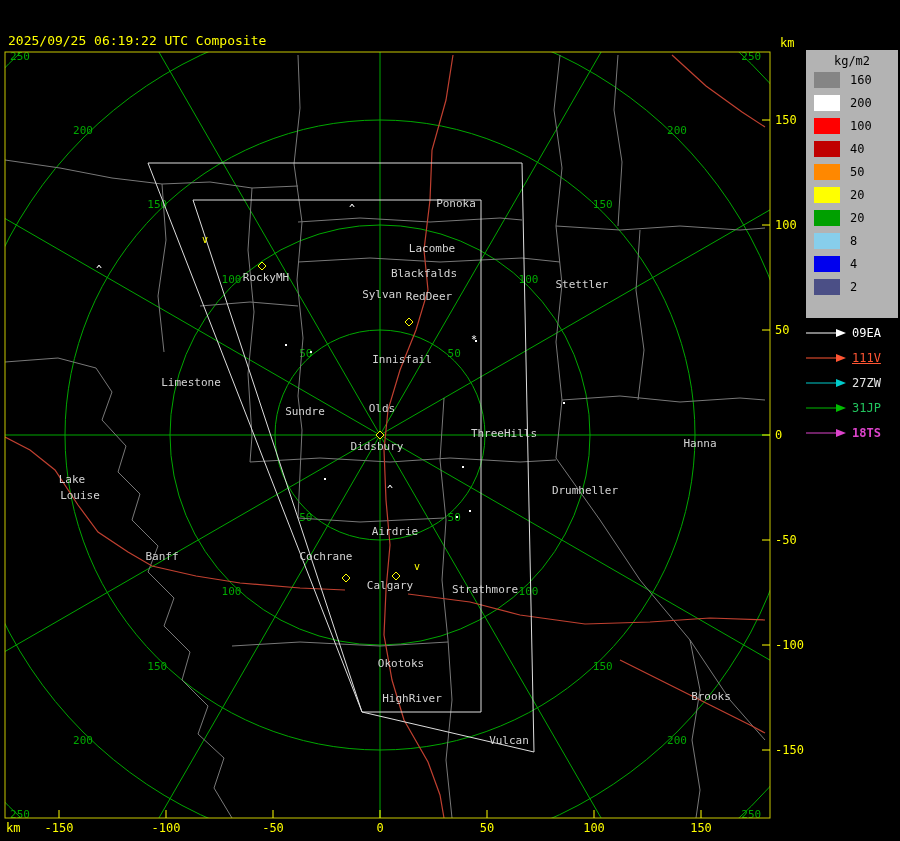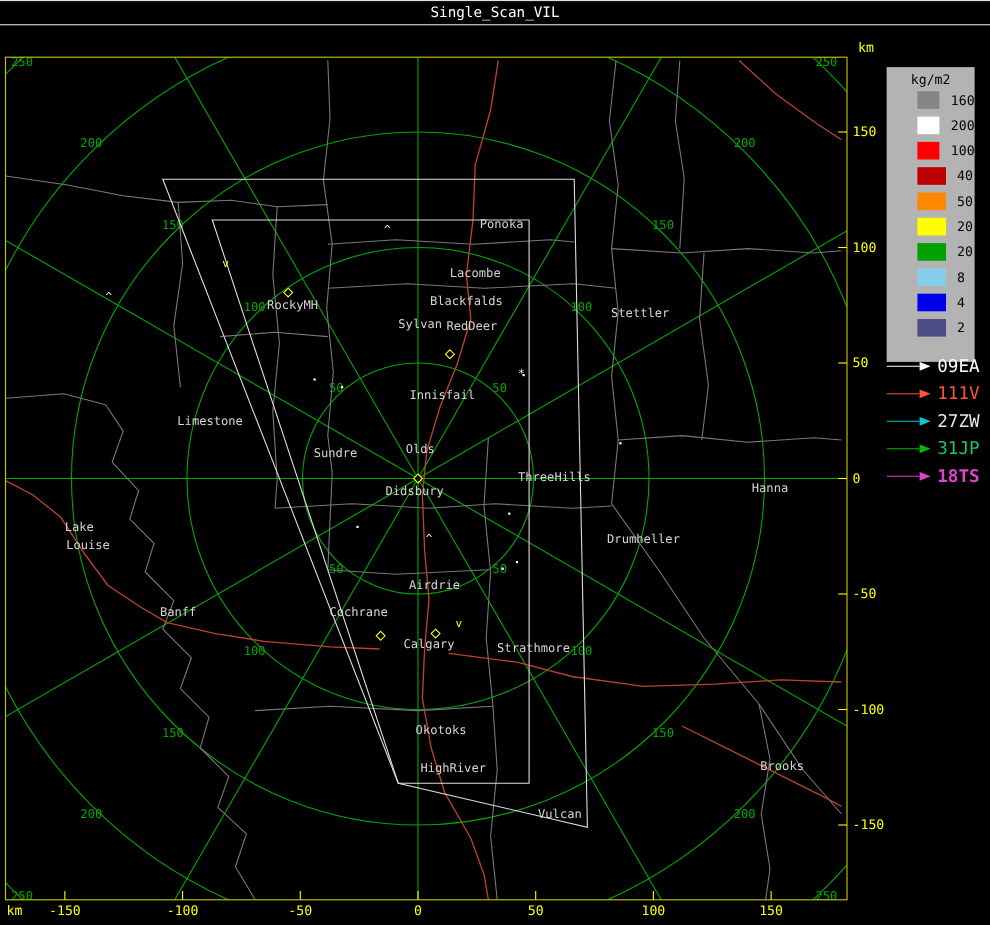--- a/index.html
+++ b/index.html
@@ -17,39 +17,37 @@
   .road{stroke:#c04030;fill:none;stroke-width:1.2;}
   .scan{stroke:#dedede;fill:none;stroke-width:1;}
   .city{fill:#d4d4d4;font-size:11px;text-anchor:middle;}
   .frame{stroke:#c8c800;fill:none;stroke-width:1;}
   .tick{stroke:#ffff00;stroke-width:1;}
   .axlab{fill:#ffff00;font-size:12px;}
   .dmark{stroke:#ffff00;fill:#000;stroke-width:1;}
   .wdot{fill:#ffffff;}
   .wmark{fill:#ffffff;font-size:10px;text-anchor:middle;}
   .ymark{fill:#ffff00;font-size:10px;text-anchor:middle;}
-  .legend{position:absolute;left:806px;top:61px;width:80px;height:268px;background:#b3b3b3;color:#000;}
+  .legend{position:absolute;left:806px;top:50px;width:92px;height:268px;background:#b3b3b3;color:#000;}
   .legend .unit{text-align:center;padding-top:4px;font-size:12px;}
-  .scale-row{display:flex;align-items:center;height:23px;padding-left:8px;margin-left:20px;}
+  .scale-row{display:flex;align-items:center;height:23px;padding-left:8px;}
   .swatch{width:26px;height:16px;display:inline-block;}
   .scale-label{margin-left:10px;font-size:12px;}
   .radars{position:absolute;left:806px;top:320px;width:94px;}
   .radar-row{display:flex;align-items:center;height:25px;}
   .radar-row svg{margin-right:6px;flex:0 0 auto;}
-  .radar-row span{font-size:16px;}
+  .radar-row span{font-size:12px;}
 </style>
 </head>
 <body>
 
 <div class="page">
 
-  <div class="titlebar">
-    <span>Single_Scan_VIL</span>
-  </div>
-
+
+  <div class="stamp">2025/09/25 06:19:22 UTC Composite</div>
   <div class="km-tr">km</div>
   <div class="km-bl">km</div>
 
   <svg class="map" width="900" height="841" viewBox="0 0 900 841">
     <defs>
       <clipPath id="mapclip">
           <rect x="5" y="52" width="765" height="766"></rect>
         </clipPath>
     </defs>
 
@@ -270,21 +268,21 @@
           <line x1="0" y1="6" x2="30" y2="6" stroke="#ffffff" stroke-width="1"></line>
           <polygon points="30,2 40,6 30,10" fill="#ffffff"></polygon>
         </svg>
         <span style="color: rgb(255, 255, 255);">09EA</span>
       </div>
       <div class="radar-row">
         <svg width="40" height="12">
           <line x1="0" y1="6" x2="30" y2="6" stroke="#ff5533" stroke-width="1"></line>
           <polygon points="30,2 40,6 30,10" fill="#ff5533"></polygon>
         </svg>
-        <span style="color: rgb(255, 85, 51);">111V</span>
+        <span style="color: rgb(255, 85, 51); text-decoration: underline;">111V</span>
       </div>
       <div class="radar-row">
         <svg width="40" height="12">
           <line x1="0" y1="6" x2="30" y2="6" stroke="#00cccc" stroke-width="1"></line>
           <polygon points="30,2 40,6 30,10" fill="#00cccc"></polygon>
         </svg>
         <span style="color: #e5e5e5;">27ZW</span>
       </div>
       <div class="radar-row">
         <svg width="40" height="12">

